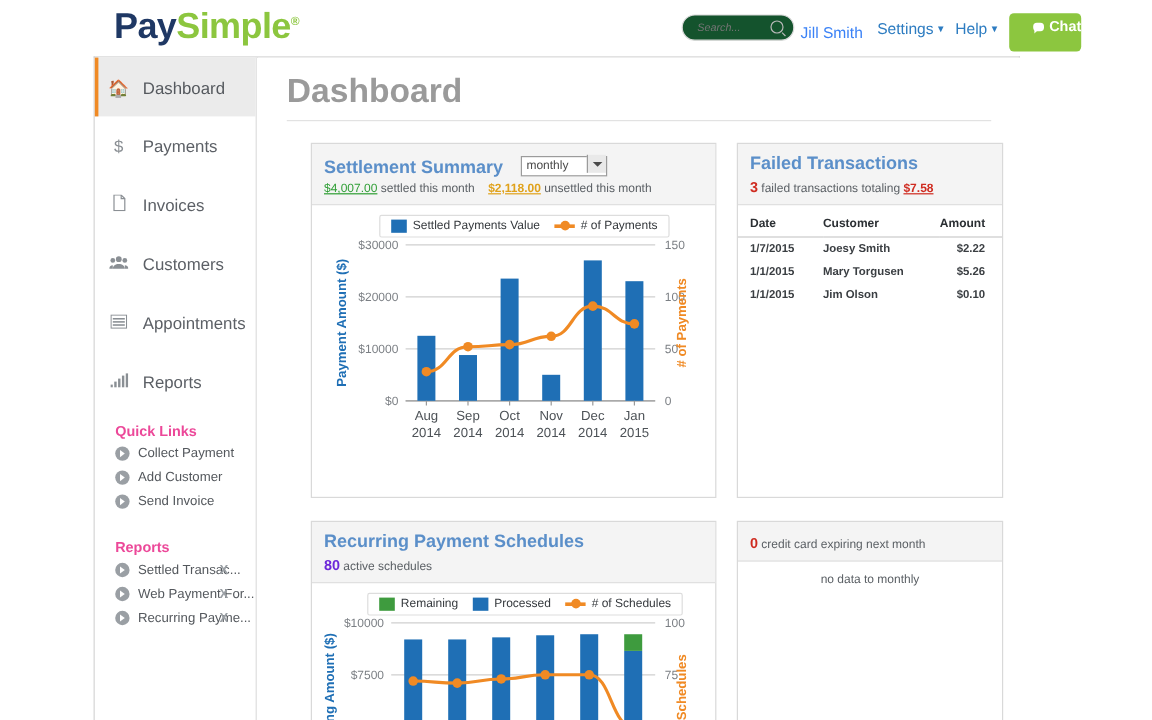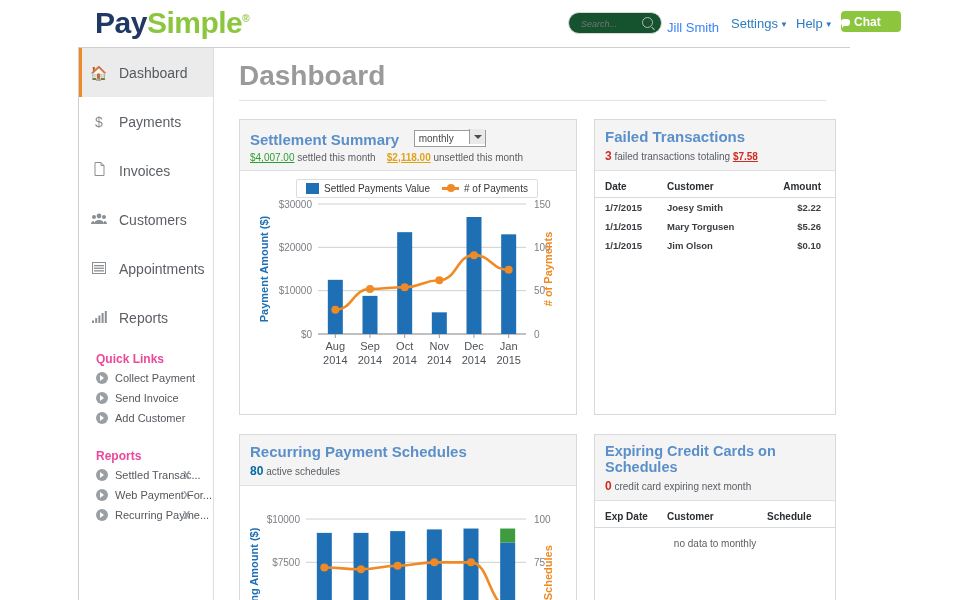--- a/index.html
+++ b/index.html
@@ -27,22 +27,22 @@
     border:1.4px solid #b8b8b8;border-radius:50%;}
   .search-ico:after{content:"";position:absolute;right:-3px;bottom:-2px;width:4px;height:1.4px;
     background:#b8b8b8;transform:rotate(45deg);}
 
   .usr{position:absolute;left:650px;top:20px;font-size:13px;color:#3b82f6;}
   .nav-link{position:absolute;top:16px;font-size:13px;color:#2d7cc1;cursor:pointer;}
   .nav-link .car{font-size:8px;margin-left:2px;position:relative;top:-1px;}
   #lnk-settings{left:714px;}
   #lnk-help{left:779px;}
 
-  .chatbtn{position:absolute;left:824px;top:11px;width:60px;height:21px;background:#8cc63f;
-    border-radius:4px;color:#fff;font-size:12px;font-weight:bold;line-height:23px;text-align:left;
+  .chatbtn{position:absolute;left:824px;top:11px;width:60px;height:32px;background:#8cc63f;
+    border-radius:4px;color:#fff;font-size:12px;font-weight:bold;line-height:23px;text-align:right;
     cursor:pointer;}
   .chatbtn .bub{display:inline-block;width:9px;height:7px;background:#fff;border-radius:3px;
     margin-right:4px;position:relative;top:0px;}
   .chatbtn .bub:after{content:"";position:absolute;left:1px;bottom:-2px;border-left:3px solid #fff;
     border-bottom:3px solid transparent;}
 
   
   .frame{position:absolute;left:78px;top:47px;width:772px;height:553px;
     border:1px solid #cfcfcf;border-bottom:0;box-sizing:border-box;background:#fff;}
 
@@ -64,32 +64,32 @@
     border-top:3.5px solid transparent;border-bottom:3.5px solid transparent;}
   .ql .t{font-size:11px;color:#54585d;white-space:nowrap;}
   .ql .x{position:absolute;left:104px;font-size:11px;color:#9a9fa4;font-weight:bold;cursor:pointer;}
 
   
   .content{position:absolute;left:136px;top:0;width:635px;height:552px;background:#fff;}
   .ptitle{font-size:28px;color:#9a9a9a;font-weight:bold;padding:12px 0 0 24px;}
   .hr{margin:8px 24px 0 24px;border-top:1px solid #e2e2e2;}
 
   .grid{position:absolute;left:24px;top:71px;width:597px;}
-  .row{display:flex;gap:17px;margin-bottom:19px;}
+  .row{display:flex;gap:17px;margin-bottom:19px;margin-left:20px;}
   .card{border:1px solid #d9d9d9;background:#fff;box-sizing:border-box;}
   .card.left{width:338px;}
   .card.right{width:242px;}
   .card-hd{background:#f4f4f4;border-bottom:1px solid #e0e0e0;padding:8px 10px 7px 10px;}
   .card-ttl{font-size:15px;font-weight:bold;color:#5b8fc9;display:inline-block;}
   .sub{margin-top:3px;font-size:10px;color:#5a5f64;}
   .amt-green{color:#2e9e34;font-weight:normal;text-decoration:underline;}
   .amt-orange{color:#e0a21b;font-weight:bold;text-decoration:underline;}
   .amt-red{color:#cf2b20;font-weight:bold;text-decoration:underline;}
   .cnt-red{color:#cf2b20;font-weight:bold;font-size:12px;}
-  .cnt-green{color:#0369a1;font-weight:bold;font-size:12px;}
+  .cnt-green{color:#6d28d9;font-weight:bold;font-size:12px;}
 
   .selwrap{display:inline-block;margin-left:10px;vertical-align:3px;position:relative;}
   .sel{width:72px;height:17px;border:1px solid #9b9b9b;background:#fff;font-size:10px;
     color:#4a4a4a;padding:0 0 0 4px;line-height:15px;box-sizing:border-box;
     appearance:none;-webkit-appearance:none;font-family:"Liberation Sans",sans-serif;cursor:pointer;}
   .selarr{position:absolute;right:1px;top:1px;width:15px;height:15px;background:#e9e9e9;
     border-left:1px solid #9b9b9b;pointer-events:none;}
   .selarr:after{content:"";position:absolute;left:4px;top:6px;border-left:4px solid transparent;
     border-right:4px solid transparent;border-top:4px solid #4a4a4a;}
 
@@ -213,25 +213,25 @@
       </div>
 
       <div class="side-head">Quick Links</div>
 
       <div class="ql">
         <span class="dot"></span>
         <span class="t">Collect Payment</span>
       </div>
       <div class="ql">
         <span class="dot"></span>
+        <span class="t">Add Customer</span>
+      </div>
+      <div class="ql">
+        <span class="dot"></span>
         <span class="t">Send Invoice</span>
-      </div>
-      <div class="ql">
-        <span class="dot"></span>
-        <span class="t">Add Customer</span>
       </div>
 
       <div class="side-head" style="padding-top:17px;">Reports</div>
 
       <div class="ql">
         <span class="dot"></span>
         <span class="t">Settled Transac...</span>
         <span class="x">X</span>
       </div>
       <div class="ql">
@@ -377,20 +377,34 @@
 
           <div class="card left">
             <div class="card-hd">
               <div><span class="card-ttl">Recurring Payment Schedules</span></div>
               <div class="sub">
                 <span class="cnt-green">80</span>
                 <span>active schedules</span>
               </div>
             </div>
             <div class="chartwrap" style="height:135px;overflow:hidden;">
+              <div class="legend" id="lg2" style="left:46px;top:8px;">
+                <span class="lg">
+                  <span class="sw green"></span>
+                  <span>Remaining</span>
+                </span>
+                <span class="lg">
+                  <span class="sw blue"></span>
+                  <span>Processed</span>
+                </span>
+                <span class="lg">
+                  <span class="lgline"></span>
+                  <span># of Schedules</span>
+                </span>
+              </div>
               <svg id="svg-recurring" width="336" height="215" viewBox="0 0 336 215">
                   <line x1="66" x2="286" y1="119.66666666666667" y2="119.66666666666667" stroke="#cfcfcf" stroke-width="1"></line>
                   <text x="60" y="123.16666666666667" text-anchor="end" class="axl">$5000</text>
                   <line x1="66" x2="286" y1="76.33333333333334" y2="76.33333333333334" stroke="#cfcfcf" stroke-width="1"></line>
                   <text x="60" y="79.83333333333334" text-anchor="end" class="axl">$7500</text>
                   <line x1="66" x2="286" y1="33" y2="33" stroke="#cfcfcf" stroke-width="1"></line>
                   <text x="60" y="36.5" text-anchor="end" class="axl">$10000</text>
                   <text x="294" y="123.16666666666667" text-anchor="start" class="axl">50</text>
                   <text x="294" y="79.83333333333334" text-anchor="start" class="axl">75</text>
                   <text x="294" y="36.5" text-anchor="start" class="axl">100</text>
@@ -416,36 +430,26 @@
                   <circle cx="231" cy="76.33333333333334" r="4" fill="#f08a24"></circle>
                   <circle cx="267.66666666666663" cy="119.66666666666667" r="4" fill="#f08a24"></circle>
                   <text x="18" y="98" text-anchor="middle" class="axtitle-b" transform="rotate(-90 18 98)">Recurring Amount ($)</text>
                   <text x="312" y="98" text-anchor="middle" class="axtitle-o" transform="rotate(-90 312 98)"># of Schedules</text>
                 </svg>
             </div>
           </div>
 
           <div class="card right">
             <div class="card-hd">
-              <div><span class="card-ttl" style="font-size:14.5px;">Expiring Credit Cards on Schedules</span></div>
               <div class="sub">
                 <span class="cnt-red">0</span>
                 <span>credit card expiring next month</span>
               </div>
             </div>
             <div style="height:135px;">
-              <table class="tbl">
-                <thead>
-                    <tr>
-                  <th class="c1">Exp Date</th>
-                  <th class="c2">Customer</th>
-                  <th>Schedule</th>
-                </tr>
-                  </thead>
-              </table>
               <div class="nodata">no data to monthly</div>
             </div>
           </div>
         </div>
 
       </div>
     </div>
   </div>
 </div>
 

